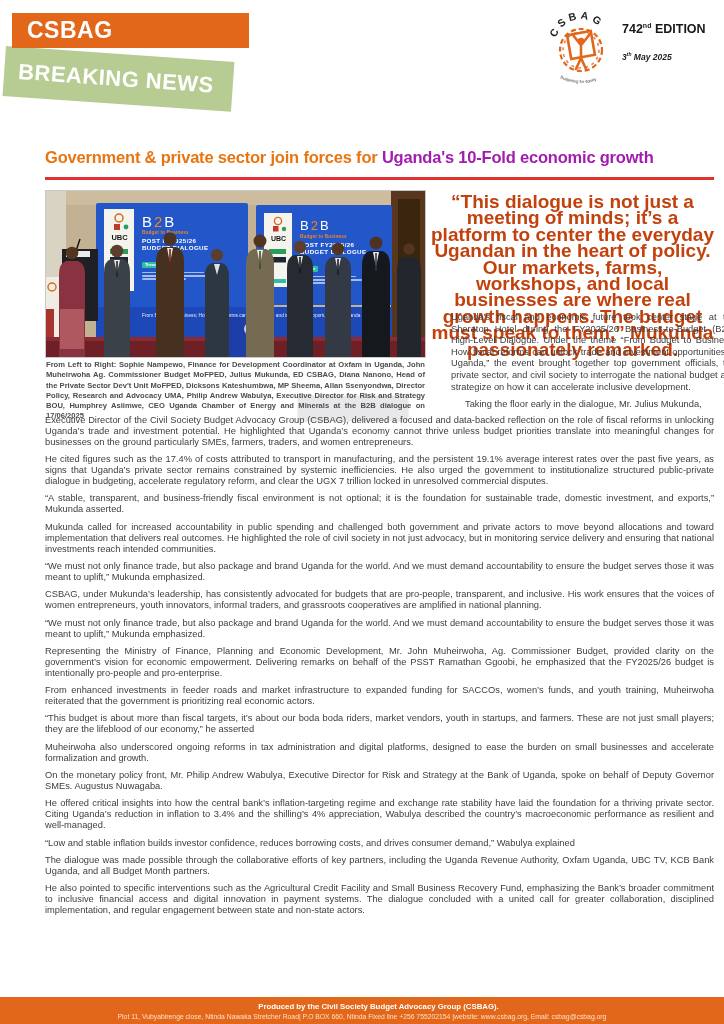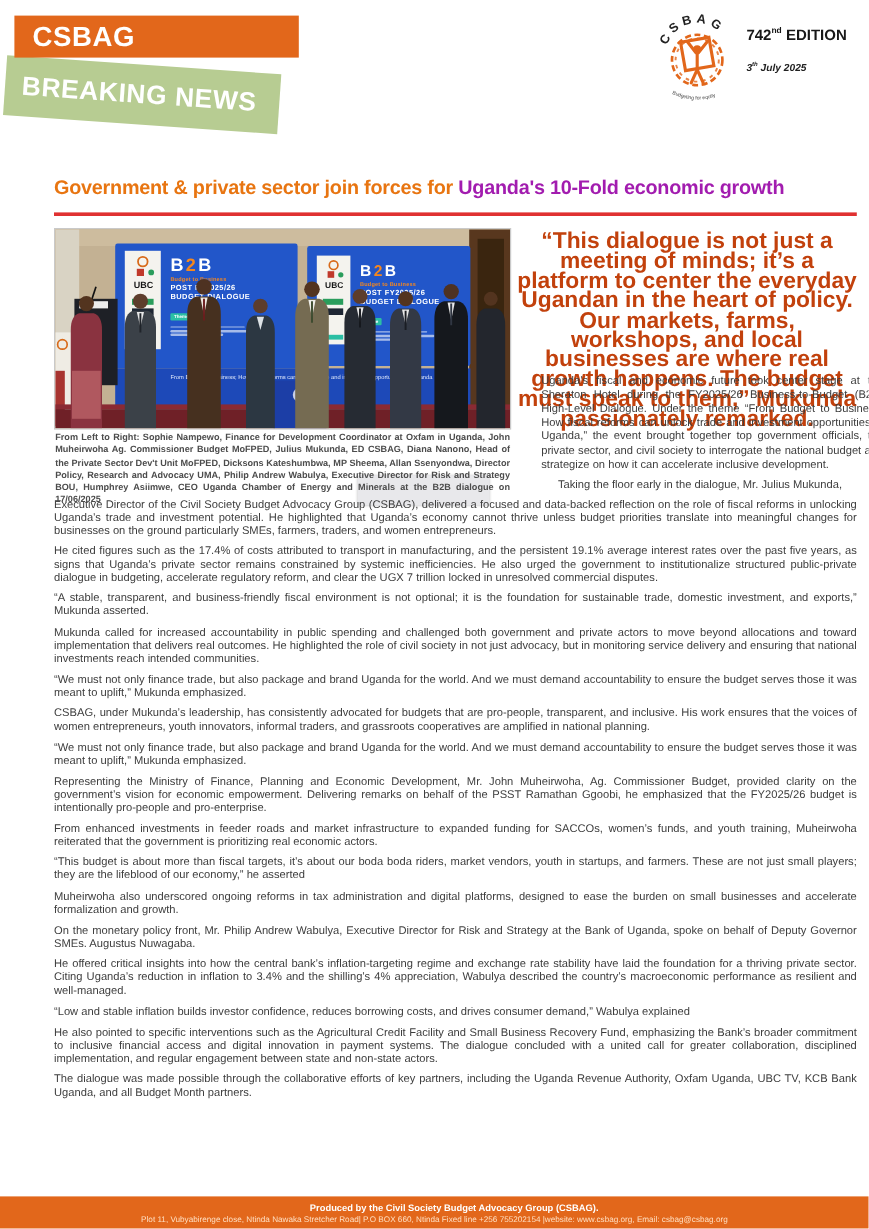--- a/index.html
+++ b/index.html
@@ -27,21 +27,21 @@
 
   
   .photo{position:absolute;left:46px;top:191px;width:379px;height:166px;background:#c3b193;
          overflow:hidden;outline:1px solid #c9c9c9;}
   .photo svg{position:absolute;left:0;top:0;}
   .scene{z-index:0;}
   .people{z-index:2;}
   .s-text{position:absolute;z-index:1;color:#fff;}
   .s1text{left:96px;top:24px;width:106px;}
   .s2text{left:254px;top:28px;width:92px;}
-  .b2b{font-size:15px;font-weight:bold;letter-spacing:2px;line-height:14px;}
+  .b2b{font-size:15px;font-weight:normal;letter-spacing:2px;line-height:14px;}
   .s2text .b2b{font-size:13px;}
   .b2b .two{color:#F5871F;}
   .tagline{font-size:4.6px;color:#F5871F;font-weight:bold;margin-top:1px;letter-spacing:.2px;}
   .post{font-size:6.2px;font-weight:bold;line-height:7.4px;margin-top:2px;letter-spacing:.4px;}
   .chip{display:inline-block;background:#2BBFA4;color:#fff;font-size:3.8px;font-weight:bold;
         padding:1px 3px;border-radius:1px;margin-top:3px;}
   .bars .bar{height:1.8px;background:rgba(255,255,255,.6);margin-top:1.7px;border-radius:1px;}
   .ubc{position:absolute;z-index:1;text-align:center;font-weight:bold;color:#161616;}
   .ubc1{left:59px;top:42px;width:29px;font-size:7.5px;}
   .ubc2{left:219px;top:44px;width:27px;font-size:7px;}
@@ -101,21 +101,21 @@
     </text>
     <text font-size="4.2" fill="#444" font-family="Liberation Sans,sans-serif">
       <textPath href="#tagarc">Budgeting for equity</textPath>
     </text>
   </svg>
 
   <div class="edition"><span>742</span><sup>nd</sup>
     <span>EDITION</span>
   </div>
   <div class="issue-date"><span>3</span><sup>th</sup>
-    <span>July 2025</span>
+    <span>May 2025</span>
   </div>
 
   <div class="headline">
     <span class="hl-orange">Government &amp; private sector join forces for</span>
     <span class="hl-dark">Uganda's 10-Fold economic growth</span>
   </div>
   <div class="rule"></div>
 
   <div class="photo">
     <svg class="scene" width="379" height="166" viewBox="0 0 379 166">
@@ -268,23 +268,23 @@
       <p>“This budget is about more than fiscal targets, it’s about our boda boda riders, market vendors, youth in startups, and farmers. These are not just small players; they are the lifeblood of our economy,” he asserted</p>
 
       <p>Muheirwoha also underscored ongoing reforms in tax administration and digital platforms, designed to ease the burden on small businesses and accelerate formalization and growth.</p>
 
       <p>On the monetary policy front, Mr. Philip Andrew Wabulya, Executive Director for Risk and Strategy at the Bank of Uganda, spoke on behalf of Deputy Governor SMEs. Augustus Nuwagaba.</p>
 
       <p>He offered critical insights into how the central bank’s inflation-targeting regime and exchange rate stability have laid the foundation for a thriving private sector. Citing Uganda’s reduction in inflation to 3.4% and the shilling’s 4% appreciation, Wabulya described the country’s macroeconomic performance as resilient and well-managed.</p>
 
       <p>“Low and stable inflation builds investor confidence, reduces borrowing costs, and drives consumer demand,” Wabulya explained</p>
 
+      <p>The dialogue was made possible through the collaborative efforts of key partners, including the Uganda Revenue Authority, Oxfam Uganda, UBC TV, KCB Bank Uganda, and all Budget Month partners.</p>
+
       <p>He also pointed to specific interventions such as the Agricultural Credit Facility and Small Business Recovery Fund, emphasizing the Bank’s broader commitment to inclusive financial access and digital innovation in payment systems. The dialogue concluded with a united call for greater collaboration, disciplined implementation, and regular engagement between state and non-state actors.</p>
-
-      <p>The dialogue was made possible through the collaborative efforts of key partners, including the Uganda Revenue Authority, Oxfam Uganda, UBC TV, KCB Bank Uganda, and all Budget Month partners.</p>
     </div>
 
   <div class="footer">
     <div class="l1">Produced by the Civil Society Budget Advocacy Group (CSBAG).</div>
     <div class="l2">Plot 11, Vubyabirenge close, Ntinda Nawaka Stretcher Road| P.O BOX 660, Ntinda Fixed line +256 755202154 |website: www.csbag.org, Email: csbag@csbag.org</div>
   </div>
 
 </div>
 
 </body></html>

